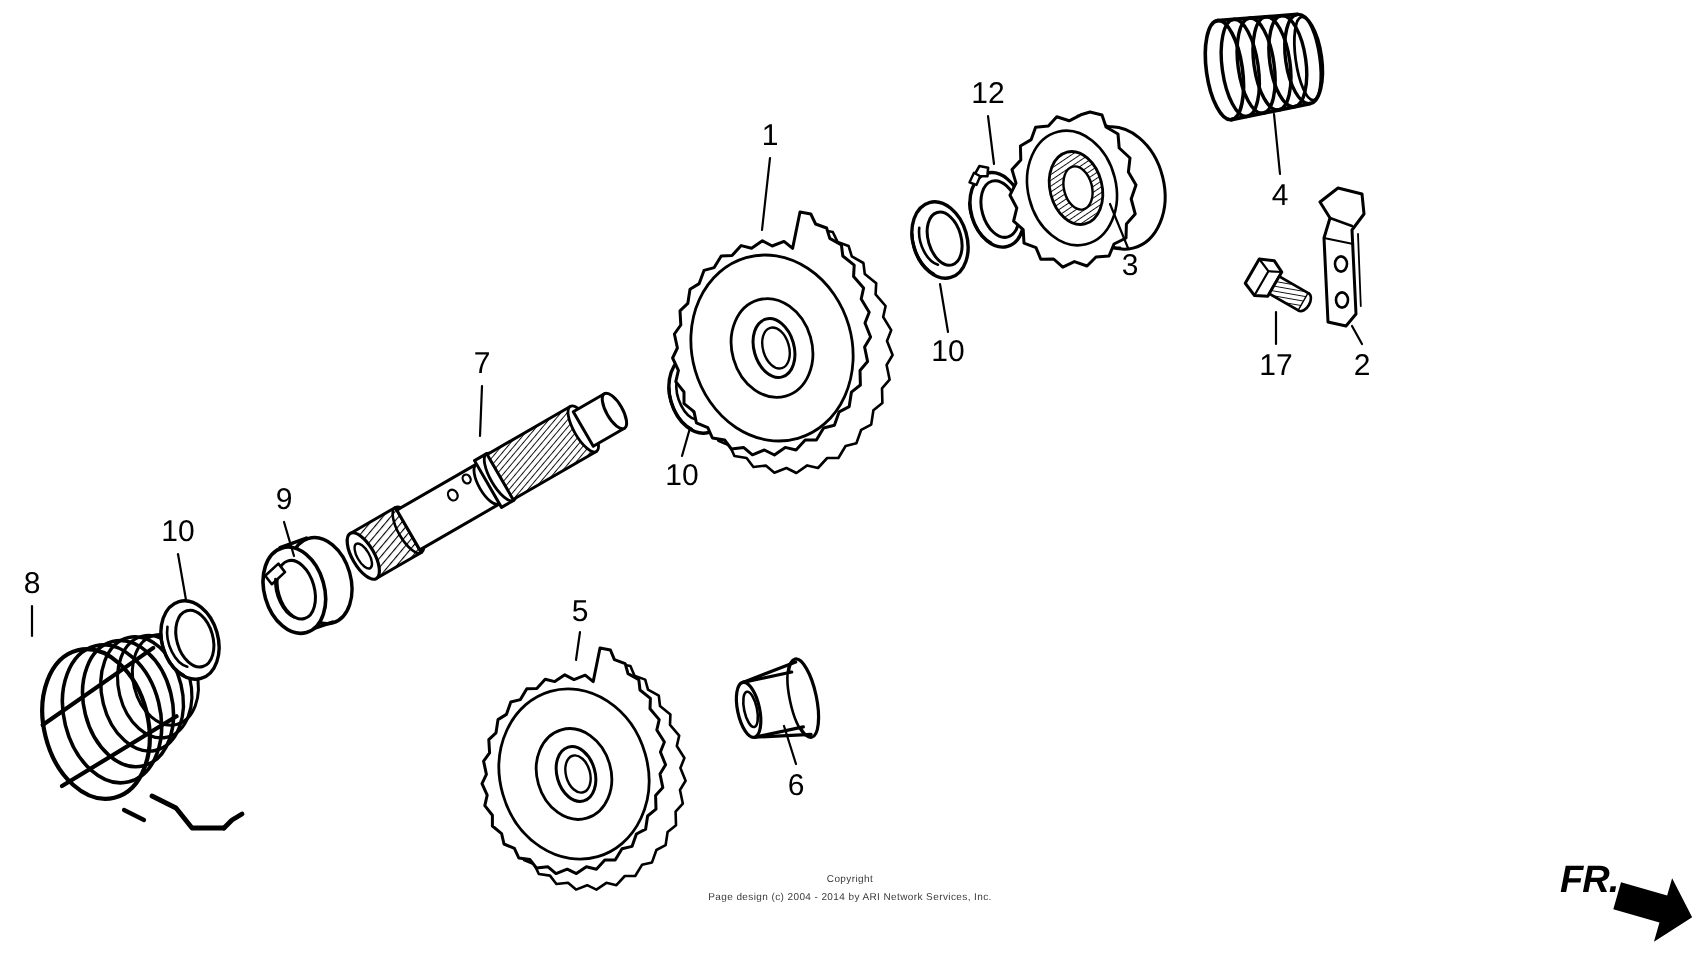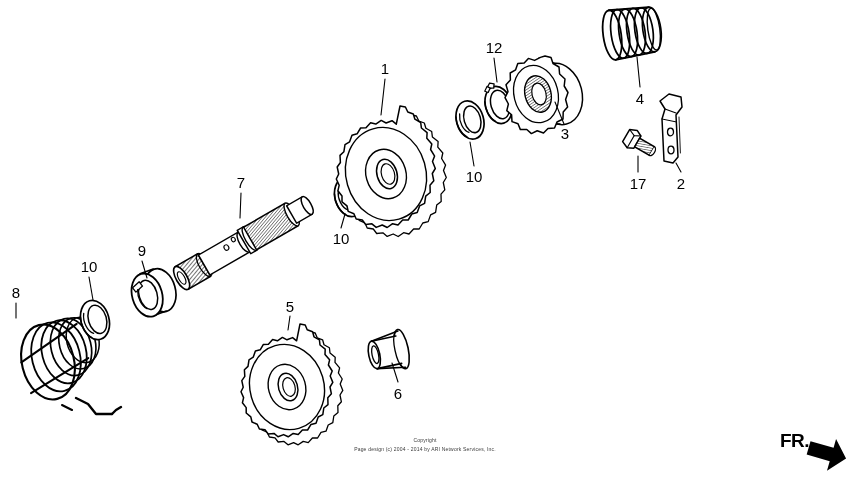--- a/index.html
+++ b/index.html
@@ -54,20 +54,21 @@
     top: 429px;
     width: 70px;
     height: 48px;
   }
   #fr-label {
     position: absolute;
     left: 780px;
     top: 430px;
     font-family: "Liberation Sans", sans-serif;
     font-weight: bold;
+    font-style: italic;
     font-size: 19px;
     color: #000;
     letter-spacing: -0.5px;
   }
 </style>
 </head>
 <body>
 
 <div id="sheet">
 

